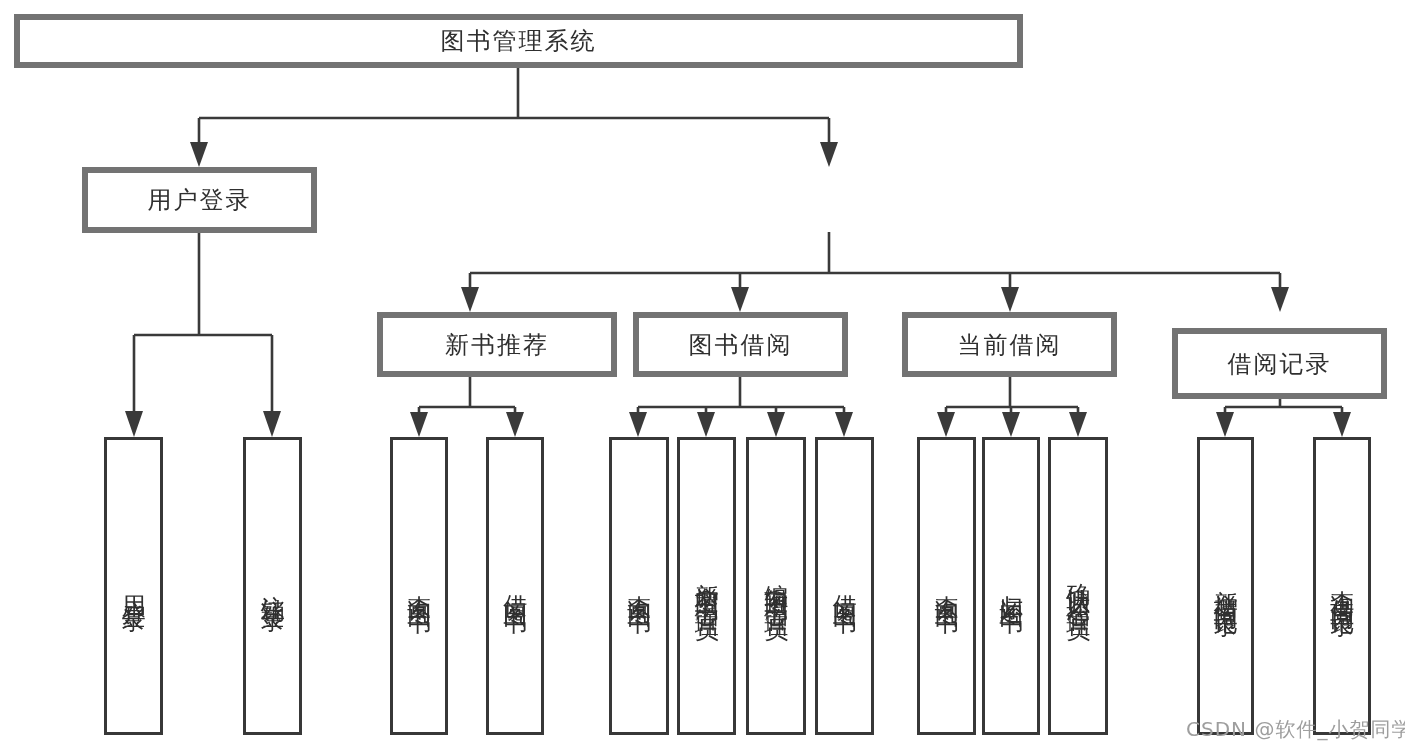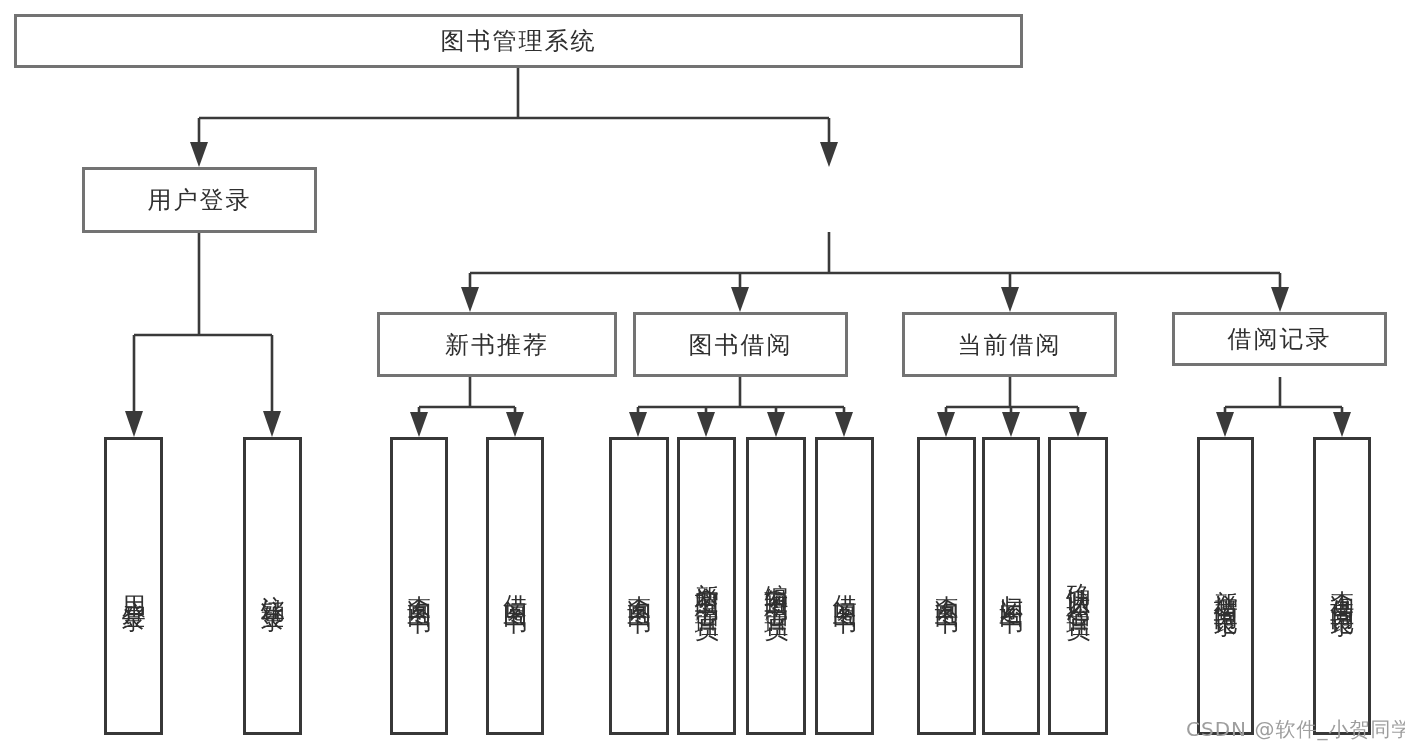--- a/index.html
+++ b/index.html
@@ -26,21 +26,21 @@
     stroke: #3a3a3a;
     stroke-width: 2.6;
   }
   .arrow {
     fill: #3a3a3a;
     stroke: none;
   }
   .box {
     position: absolute;
     box-sizing: border-box;
-    border: 3px solid #737373;
+    border: 6px solid #737373;
     background: #ffffff;
     display: flex;
     align-items: center;
     justify-content: center;
     font-size: 24px;
     color: #2f2f2f;
     letter-spacing: 2px;
     white-space: nowrap;
   }
   .leaf {
@@ -132,21 +132,21 @@
     </g>
   </svg>
 
   <div class="box" style="left:14px; top:14px; width:1009px; height:54px;">图书管理系统</div>
 
   <div class="box" style="left:82px; top:167px; width:235px; height:66px;">用户登录</div>
 
   <div class="box" style="left:377px; top:312px; width:240px; height:65px;">新书推荐</div>
   <div class="box" style="left:902px; top:312px; width:215px; height:65px;">当前借阅</div>
   <div class="box" style="left:633px; top:312px; width:215px; height:65px;">图书借阅</div>
-  <div class="box" style="left:1172px; top:312px; width:215px; height:54px;">借阅记录</div>
+  <div class="box" style="left:1172px; top:328px; width:215px; height:71px;">借阅记录</div>
 
   <div class="leaf" style="left:104px; top:437px; width:59px; height:298px;">用户登录</div>
   <div class="leaf" style="left:243px; top:437px; width:59px; height:298px;">注销登录</div>
 
   <div class="leaf" style="left:390px; top:437px; width:58px; height:298px;">查询图书</div>
   <div class="leaf" style="left:486px; top:437px; width:58px; height:298px;">借阅图书</div>
 
   <div class="leaf" style="left:609px; top:437px; width:60px; height:298px;">查询图书</div>
   <div class="leaf" style="left:677px; top:437px; width:59px; height:298px;">新增图书（管理员）</div>
   <div class="leaf" style="left:746px; top:437px; width:60px; height:298px;">编辑图书（管理员）</div>

